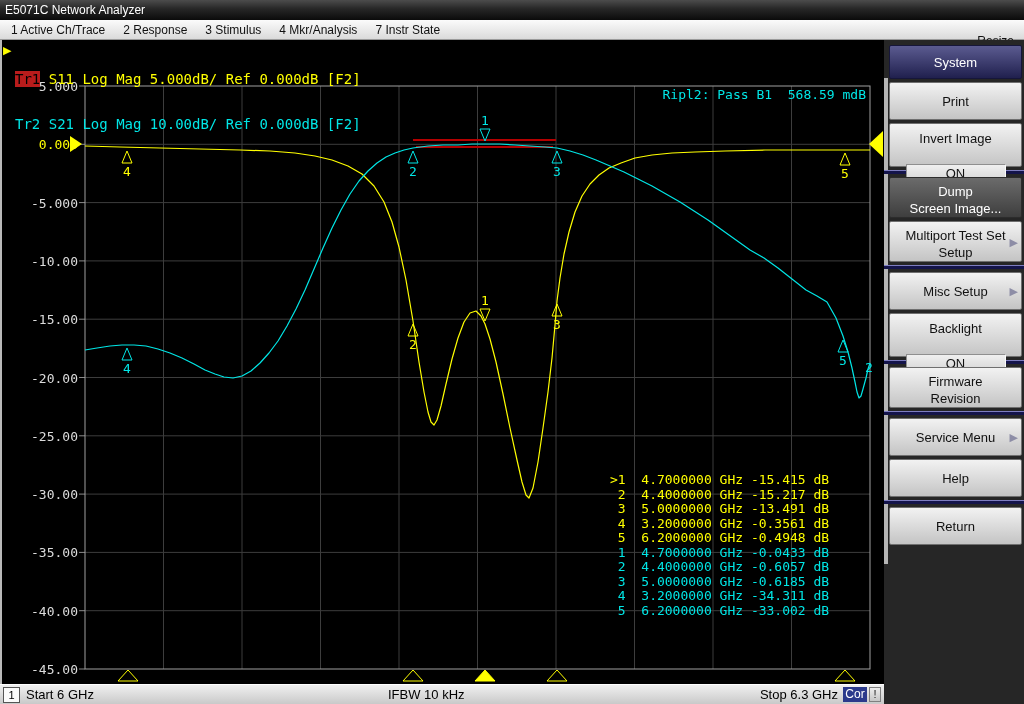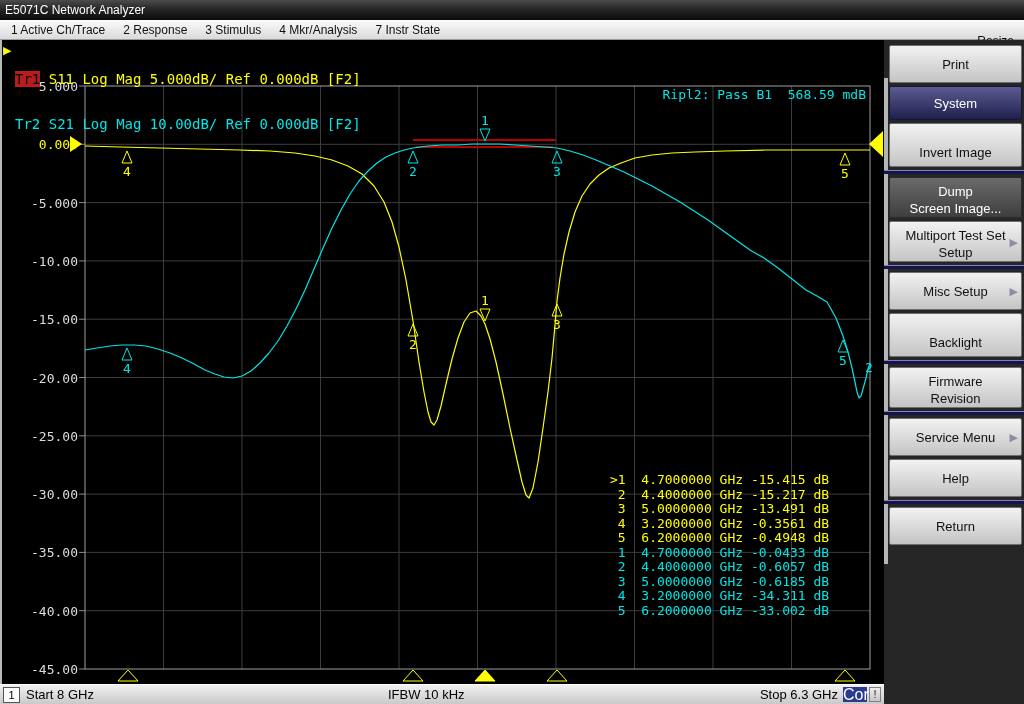--- a/index.html
+++ b/index.html
@@ -36,41 +36,41 @@
   svg text{font-family:"DejaVu Sans Mono",monospace}
   
   .sidebar{position:absolute;left:884px;top:40px;width:140px;height:664px;background:#262626}
   .sidebar-strip{position:absolute;left:0;top:38px;width:4px;height:486px;background:#b5b5b5}
   #softkeys{position:absolute;left:5px;top:2px;width:133px}
   .btn{position:relative;margin-top:3px;background:linear-gradient(#f2f2f2,#c4c4c4);
        border:1px solid #6f6f6f;border-radius:2px;color:#111;font-size:13px;text-align:center;
        box-sizing:border-box;cursor:default}
   .btn.s{height:38px;display:flex;align-items:center;justify-content:center}
   .btn.m{height:41px;display:flex;flex-direction:column;align-items:center;justify-content:flex-end;line-height:17px}
-  .btn.t{height:44px;padding-top:21px}
+  .btn.t{height:44px;padding-top:7px}
   .btn.header{height:34px;display:flex;align-items:center;justify-content:center;
        background:linear-gradient(#5b5b90,#20204e);color:#fff;border-color:#16163a}
   .btn.active{background:linear-gradient(#6b6b6b,#3e3e3e);color:#fff;border-color:#2c2c2c}
   .onbox{margin:18px auto 0;width:98px;height:17px;line-height:17px;
        background:linear-gradient(#f0f0f0,#d4d4d4);border:1px solid #8f8f8f;
        border-right-color:#fafafa;border-bottom-color:#fafafa;font-size:13px}
   .subarrow{position:absolute;right:3px;top:50%;transform:translateY(-50%);
        color:#8d8da6;font-size:11px}
   .sep{height:3px;margin:3px -3px 0 -5px;background:#14144a;border-top:1px solid #7d7dc0}
   
   .statusbar{position:absolute;left:0;top:684px;width:884px;height:20px;
        background:linear-gradient(#f0f0f0,#c9c9c9);border-top:1px solid #ffffff;
        box-sizing:border-box;font-size:13px;color:#000}
   .chbox{position:absolute;left:3px;top:2px;width:15px;height:14px;background:#fbfbfb;
        border:1px solid #555;text-align:center;line-height:14px;font-size:11px}
   .st-start{position:absolute;left:26px;top:2px}
   .st-ifbw{position:absolute;left:388px;top:2px}
   .st-stop{position:absolute;right:46px;top:2px}
   .st-cor{position:absolute;left:843px;top:2px;width:24px;height:15px;background:#2b3a8c;
-       color:#fff;text-align:center;font-size:16px;line-height:15px}
+       color:#fff;text-align:center;font-size:12px;line-height:15px}
   .st-warn{position:absolute;left:869px;top:2px;width:12px;height:15px;box-sizing:border-box;
        background:linear-gradient(#ededed,#c6c6c6);border:1px solid #808080;color:#222;
        text-align:center;font-size:11px;line-height:13px}
   .overlay{z-index:2}
 </style>
 </head>
 <body>
 
 <div class="titlebar">
   <span>E5071C Network Analyzer</span>
@@ -195,25 +195,25 @@
 
   <div class="ripl">Ripl2: Pass B1  568.59 mdB</div>
 
   <div id="marker-table"><div class="r1">&gt;1  4.7000000 GHz -15.415 dB</div><div class="r1"> 2  4.4000000 GHz -15.217 dB</div><div class="r1"> 3  5.0000000 GHz -13.491 dB</div><div class="r1"> 4  3.2000000 GHz -0.3561 dB</div><div class="r1"> 5  6.2000000 GHz -0.4948 dB</div><div class="r2"> 1  4.7000000 GHz -0.0433 dB</div><div class="r2"> 2  4.4000000 GHz -0.6057 dB</div><div class="r2"> 3  5.0000000 GHz -0.6185 dB</div><div class="r2"> 4  3.2000000 GHz -34.311 dB</div><div class="r2"> 5  6.2000000 GHz -33.002 dB</div></div>
 </div>
 <div class="screen-edge"></div>
 
 <div class="sidebar">
   <div class="sidebar-strip"></div>
   <div id="softkeys">
-      <div class="btn s">
-        <div>Print</div>
-      </div>
       <div class="btn header">
         <div>System</div>
+      </div>
+      <div class="btn s">
+        <div>Print</div>
       </div>
       <div class="btn t">
         <div>Invert Image</div>
         <div class="onbox">ON</div>
       </div>
       <div class="sep"></div>
       <div class="btn m active">
         <div>Dump</div>
         <div>Screen Image...</div>
       </div>
@@ -246,18 +246,18 @@
       </div>
       <div class="sep"></div>
       <div class="btn s">
         <div>Return</div>
       </div>
     </div>
 </div>
 
 <div class="statusbar">
   <div class="chbox">1</div>
-  <div class="st-start">Start 8 GHz</div>
+  <div class="st-start">Start 6 GHz</div>
   <div class="st-ifbw">IFBW 10 kHz</div>
   <div class="st-stop">Stop 6.3 GHz</div>
   <div class="st-cor">Cor</div>
   <div class="st-warn">!</div>
 </div>
 
 </body></html>

